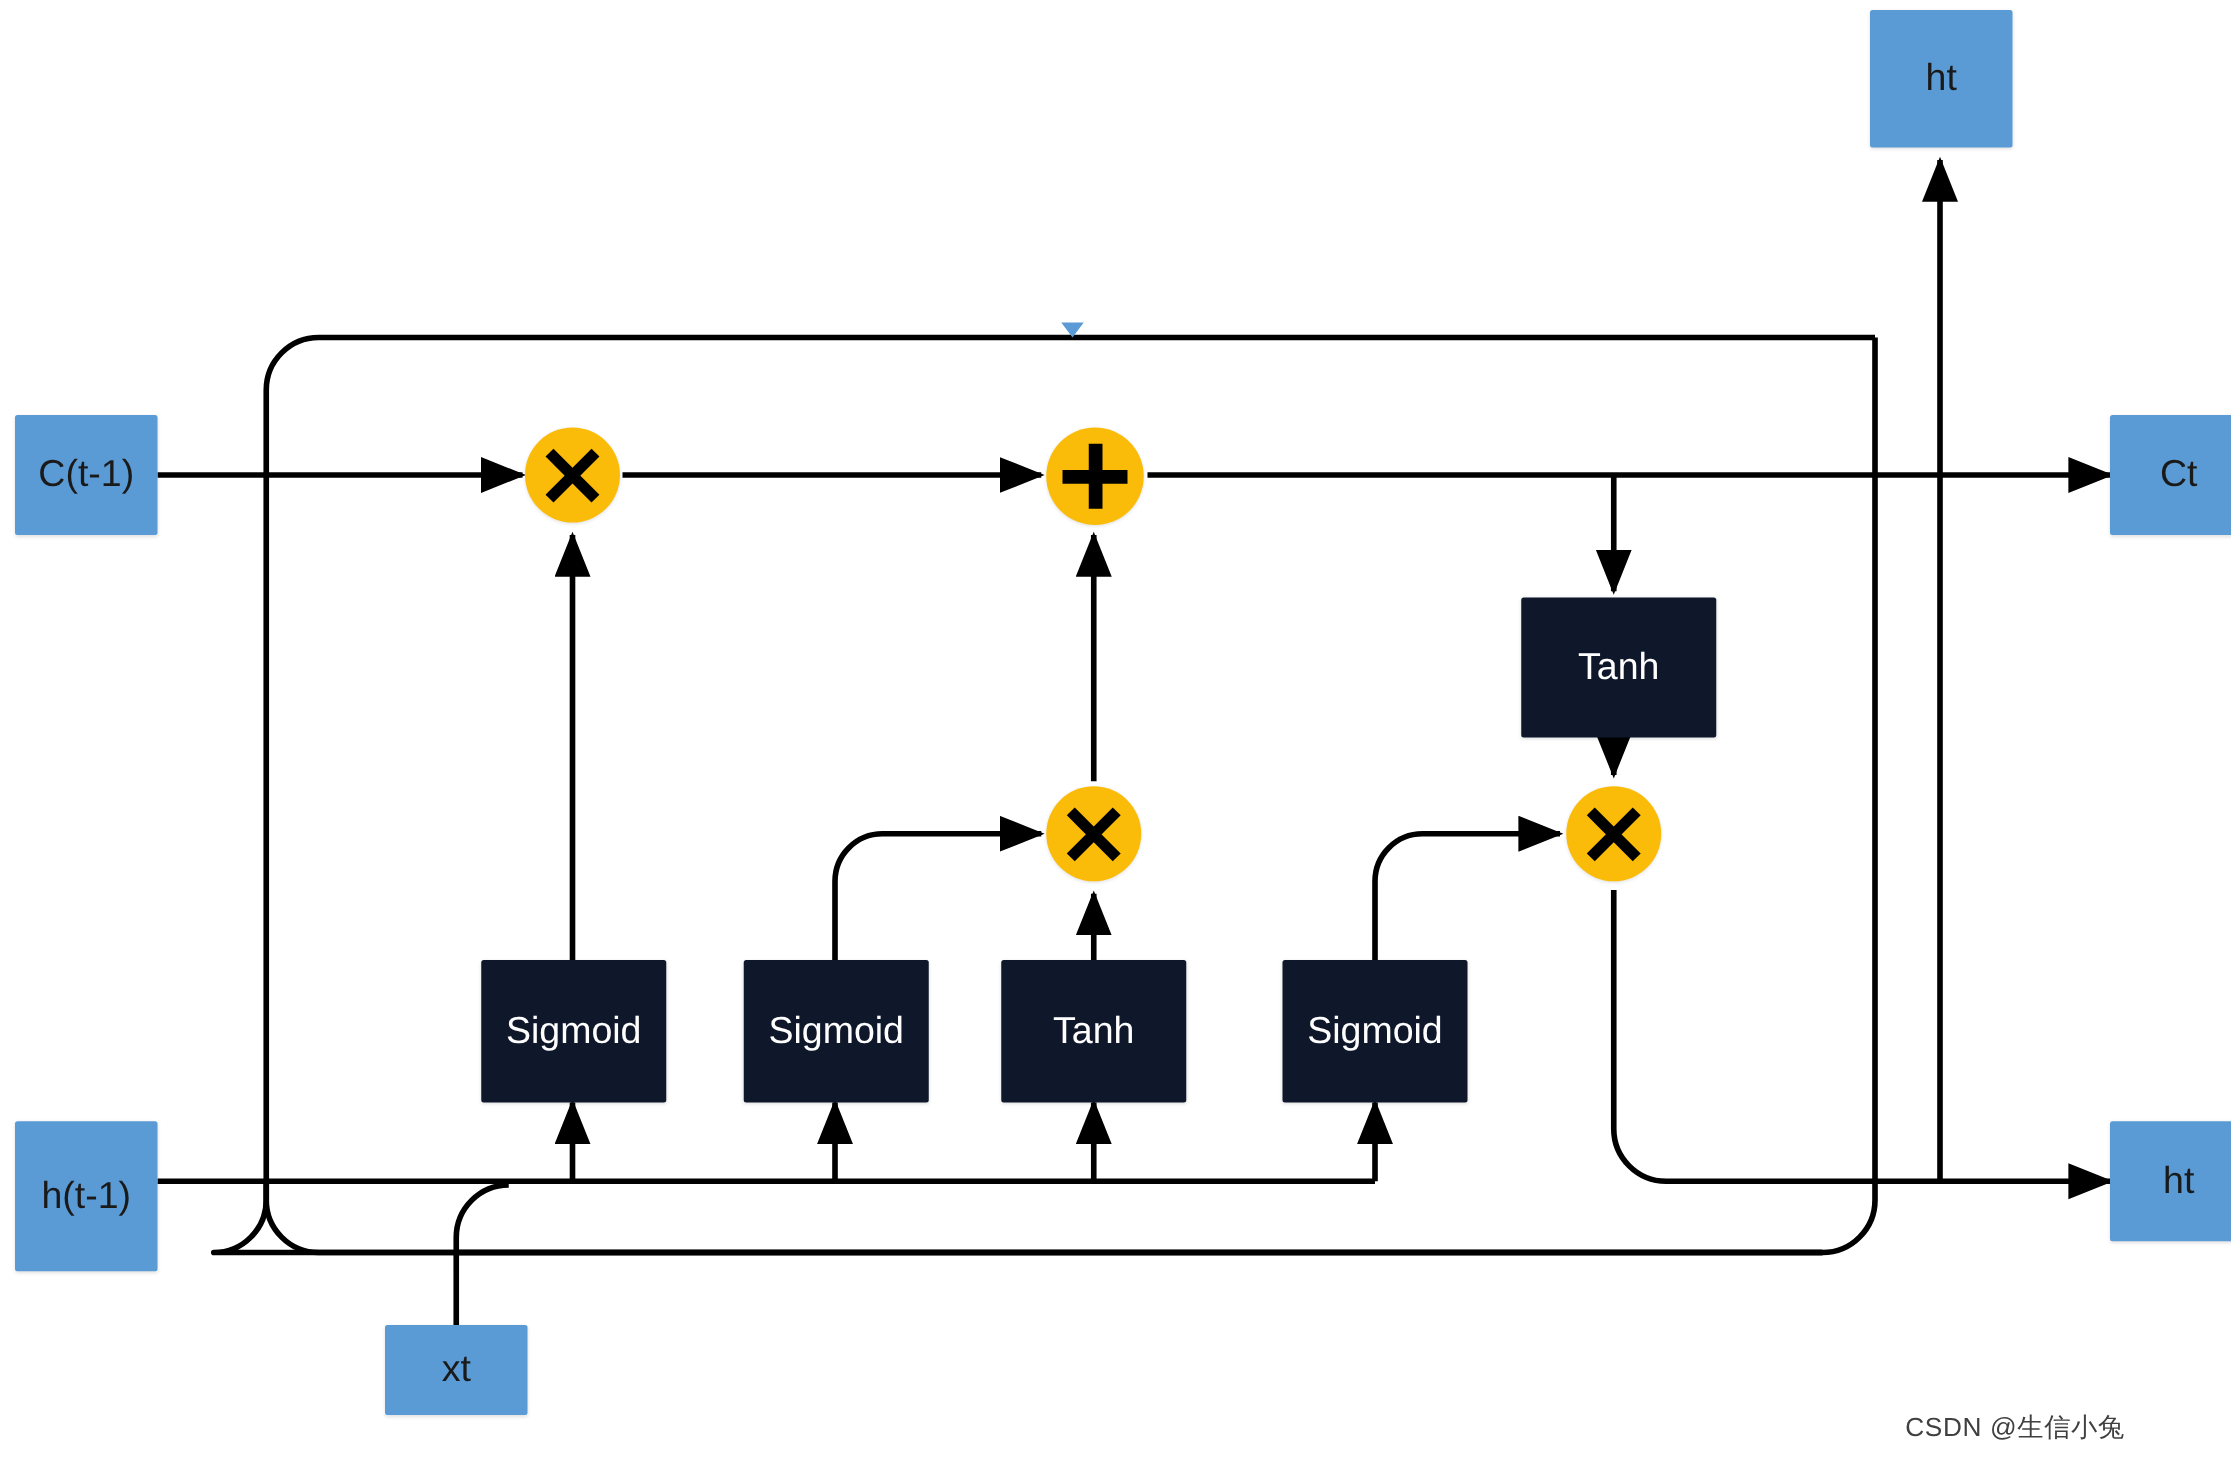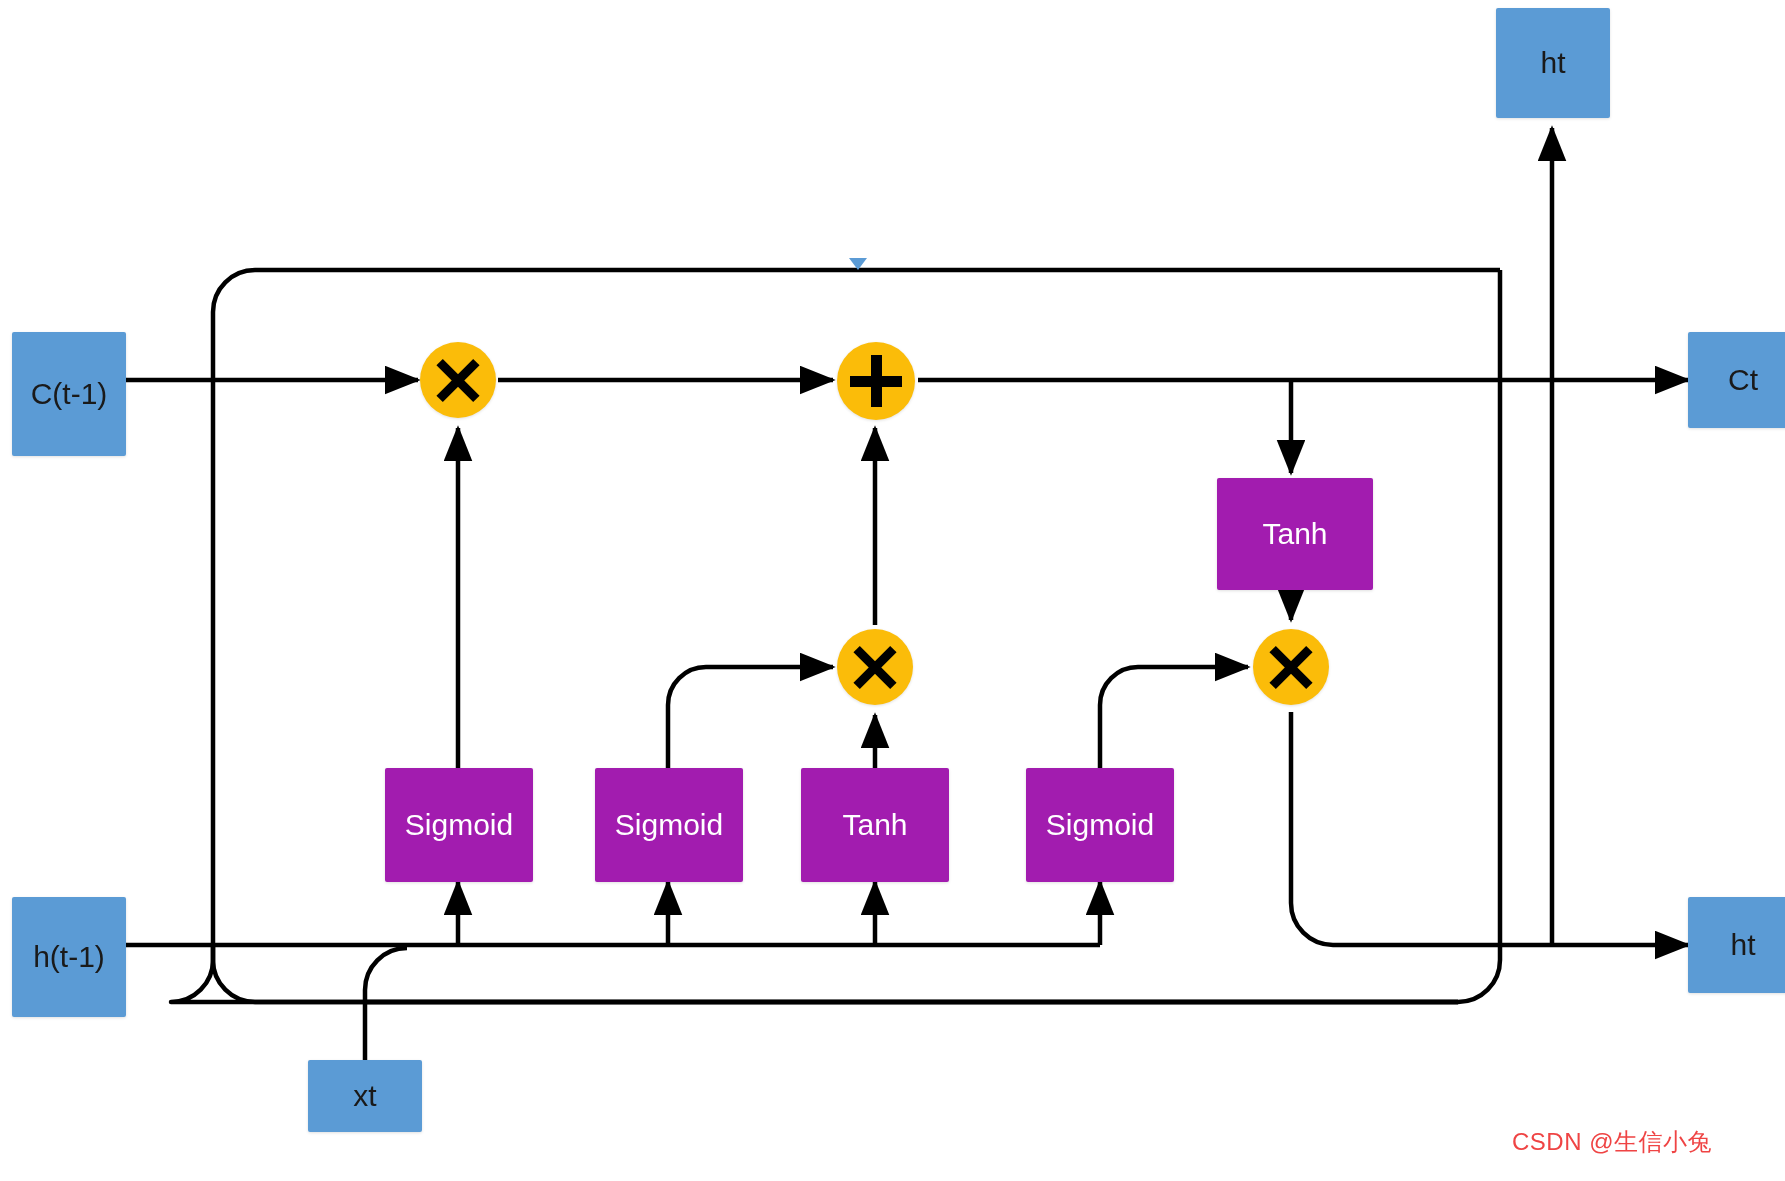--- a/index.html
+++ b/index.html
@@ -32,21 +32,21 @@
     justify-content: center;
     border-radius: 2px;
     box-shadow: 0 1px 3px rgba(0,0,0,0.12);
   }
   .node-blue {
     background: #5B9BD5;
     color: #1a1a1a;
     font-size: 30px;
   }
   .node-green {
-    background: #a21caf;
+    background: #0f172a;
     color: #ffffff;
     font-size: 30px;
   }
   .op {
     position: absolute;
     border-radius: 50%;
     background: #FBBC09;
     box-sizing: border-box;
     display: flex;
     align-items: center;
@@ -82,22 +82,22 @@
     left: 50%; top: 50%;
     margin-left: -26px; margin-top: -5.5px;
   }
   .plus i.b {
     width: 11px; height: 52px;
     left: 50%; top: 50%;
     margin-left: -5.5px; margin-top: -26px;
   }
   .watermark {
     position: absolute;
-    color: #ef4444;
-    font-size: 24px;
+    color: #404040;
+    font-size: 21px;
     letter-spacing: 0.5px;
     white-space: nowrap;
   }
   .tri-marker {
     position: absolute;
     width: 0; height: 0;
     border-left: 9px solid transparent;
     border-right: 9px solid transparent;
     border-top: 12px solid #5B9BD5;
   }
@@ -151,21 +151,21 @@
 
       <path d="M1291,712 L1291,903 A42,42 0 0 0 1333,945 L1688,945" marker-end="url(#arrow)"></path>
 
       <path d="M1552,945 L1552,128" marker-end="url(#arrow)"></path>
 
     </g>
   </svg>
 
   <div class="tri-marker" style="left:849px; top:258px;"></div>
 
-  <div class="node node-blue" style="left:12px; top:332px; width:114px; height:124px;">
+  <div class="node node-blue" style="left:12px; top:332px; width:114px; height:96px;">
     <span>C(t-1)</span>
   </div>
 
   <div class="node node-blue" style="left:12px; top:897px; width:114px; height:120px;">
     <span>h(t-1)</span>
   </div>
 
   <div class="node node-blue" style="left:308px; top:1060px; width:114px; height:72px;">
     <span>xt</span>
   </div>

